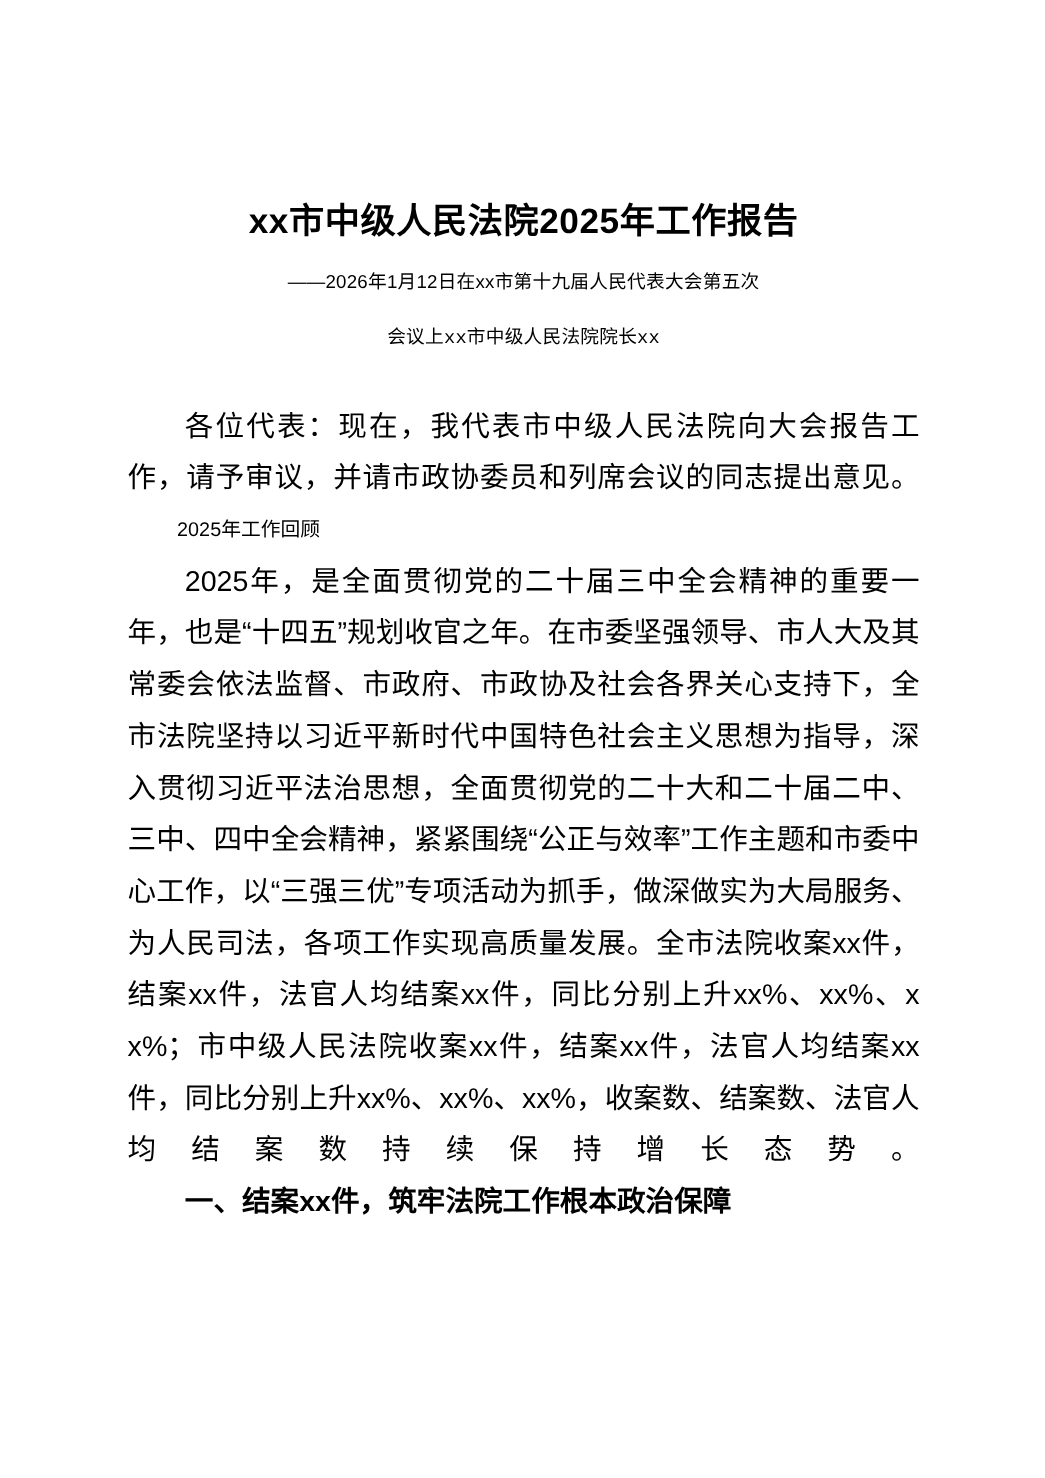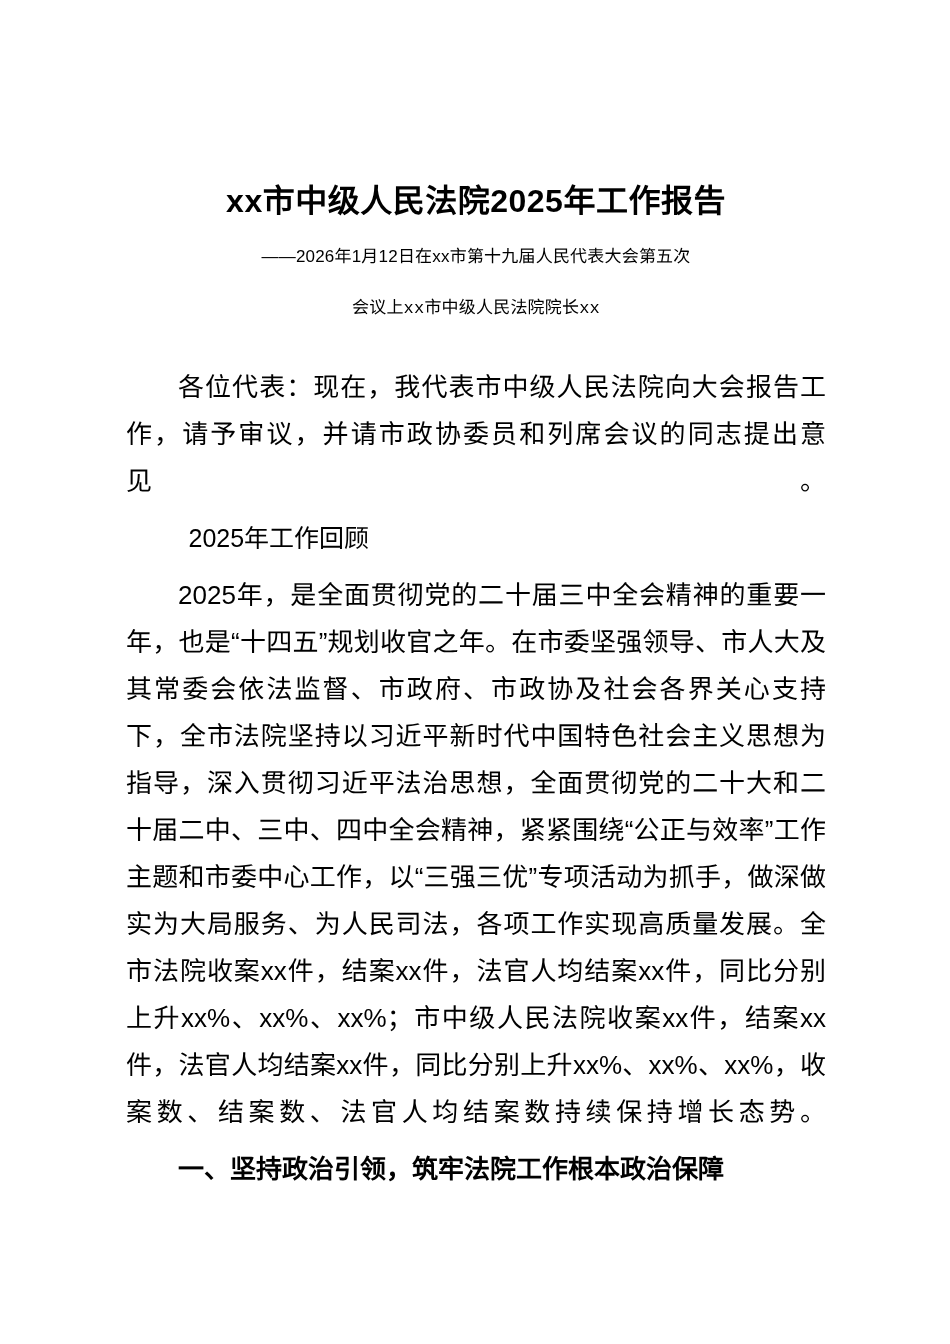--- a/index.html
+++ b/index.html
@@ -70,28 +70,28 @@
   .content {
     margin-top: 30px;
   }
 
   p.para {
     font-size: 26px;
     line-height: 47px;
     text-align: justify;
     text-justify: inter-ideograph;
     text-align-last: left;
-    margin: 10px;
+    margin: 0;
     text-indent: 2em;
     letter-spacing: 0px;
     word-break: break-all;
   }
 
   p.para.small {
-    font-size: 25px;
+    font-size: 18px;
     line-height: 47px;
     text-align: left;
     text-indent: 2.5em;
   }
 
   p.para.heading-1 {
     font-weight: bold;
     text-align: left;
     text-indent: 2em;
   }
@@ -115,17 +115,17 @@
       </div>
     </div>
 
     <div class="content">
       <p class="para justify-full">各位代表：现在，我代表市中级人民法院向大会报告工作，请予审议，并请市政协委员和列席会议的同志提出意见。</p>
 
       <p class="para small">2025年工作回顾</p>
 
       <p class="para justify-full">2025年，是全面贯彻党的二十届三中全会精神的重要一年，也是“十四五”规划收官之年。在市委坚强领导、市人大及其常委会依法监督、市政府、市政协及社会各界关心支持下，全市法院坚持以习近平新时代中国特色社会主义思想为指导，深入贯彻习近平法治思想，全面贯彻党的二十大和二十届二中、三中、四中全会精神，紧紧围绕“公正与效率”工作主题和市委中心工作，以“三强三优”专项活动为抓手，做深做实为大局服务、为人民司法，各项工作实现高质量发展。全市法院收案xx件，结案xx件，法官人均结案xx件，同比分别上升xx%、xx%、xx%；市中级人民法院收案xx件，结案xx件，法官人均结案xx件，同比分别上升xx%、xx%、xx%，收案数、结案数、法官人均结案数持续保持增长态势。</p>
 
-      <p class="para heading-1">一、坚持政治引领，筑牢法院工作根本政治保障</p>
+      <p class="para heading-1">一、结案xx件，筑牢法院工作根本政治保障</p>
     </div>
 
   </div>
 </div>
 
 </body></html>

